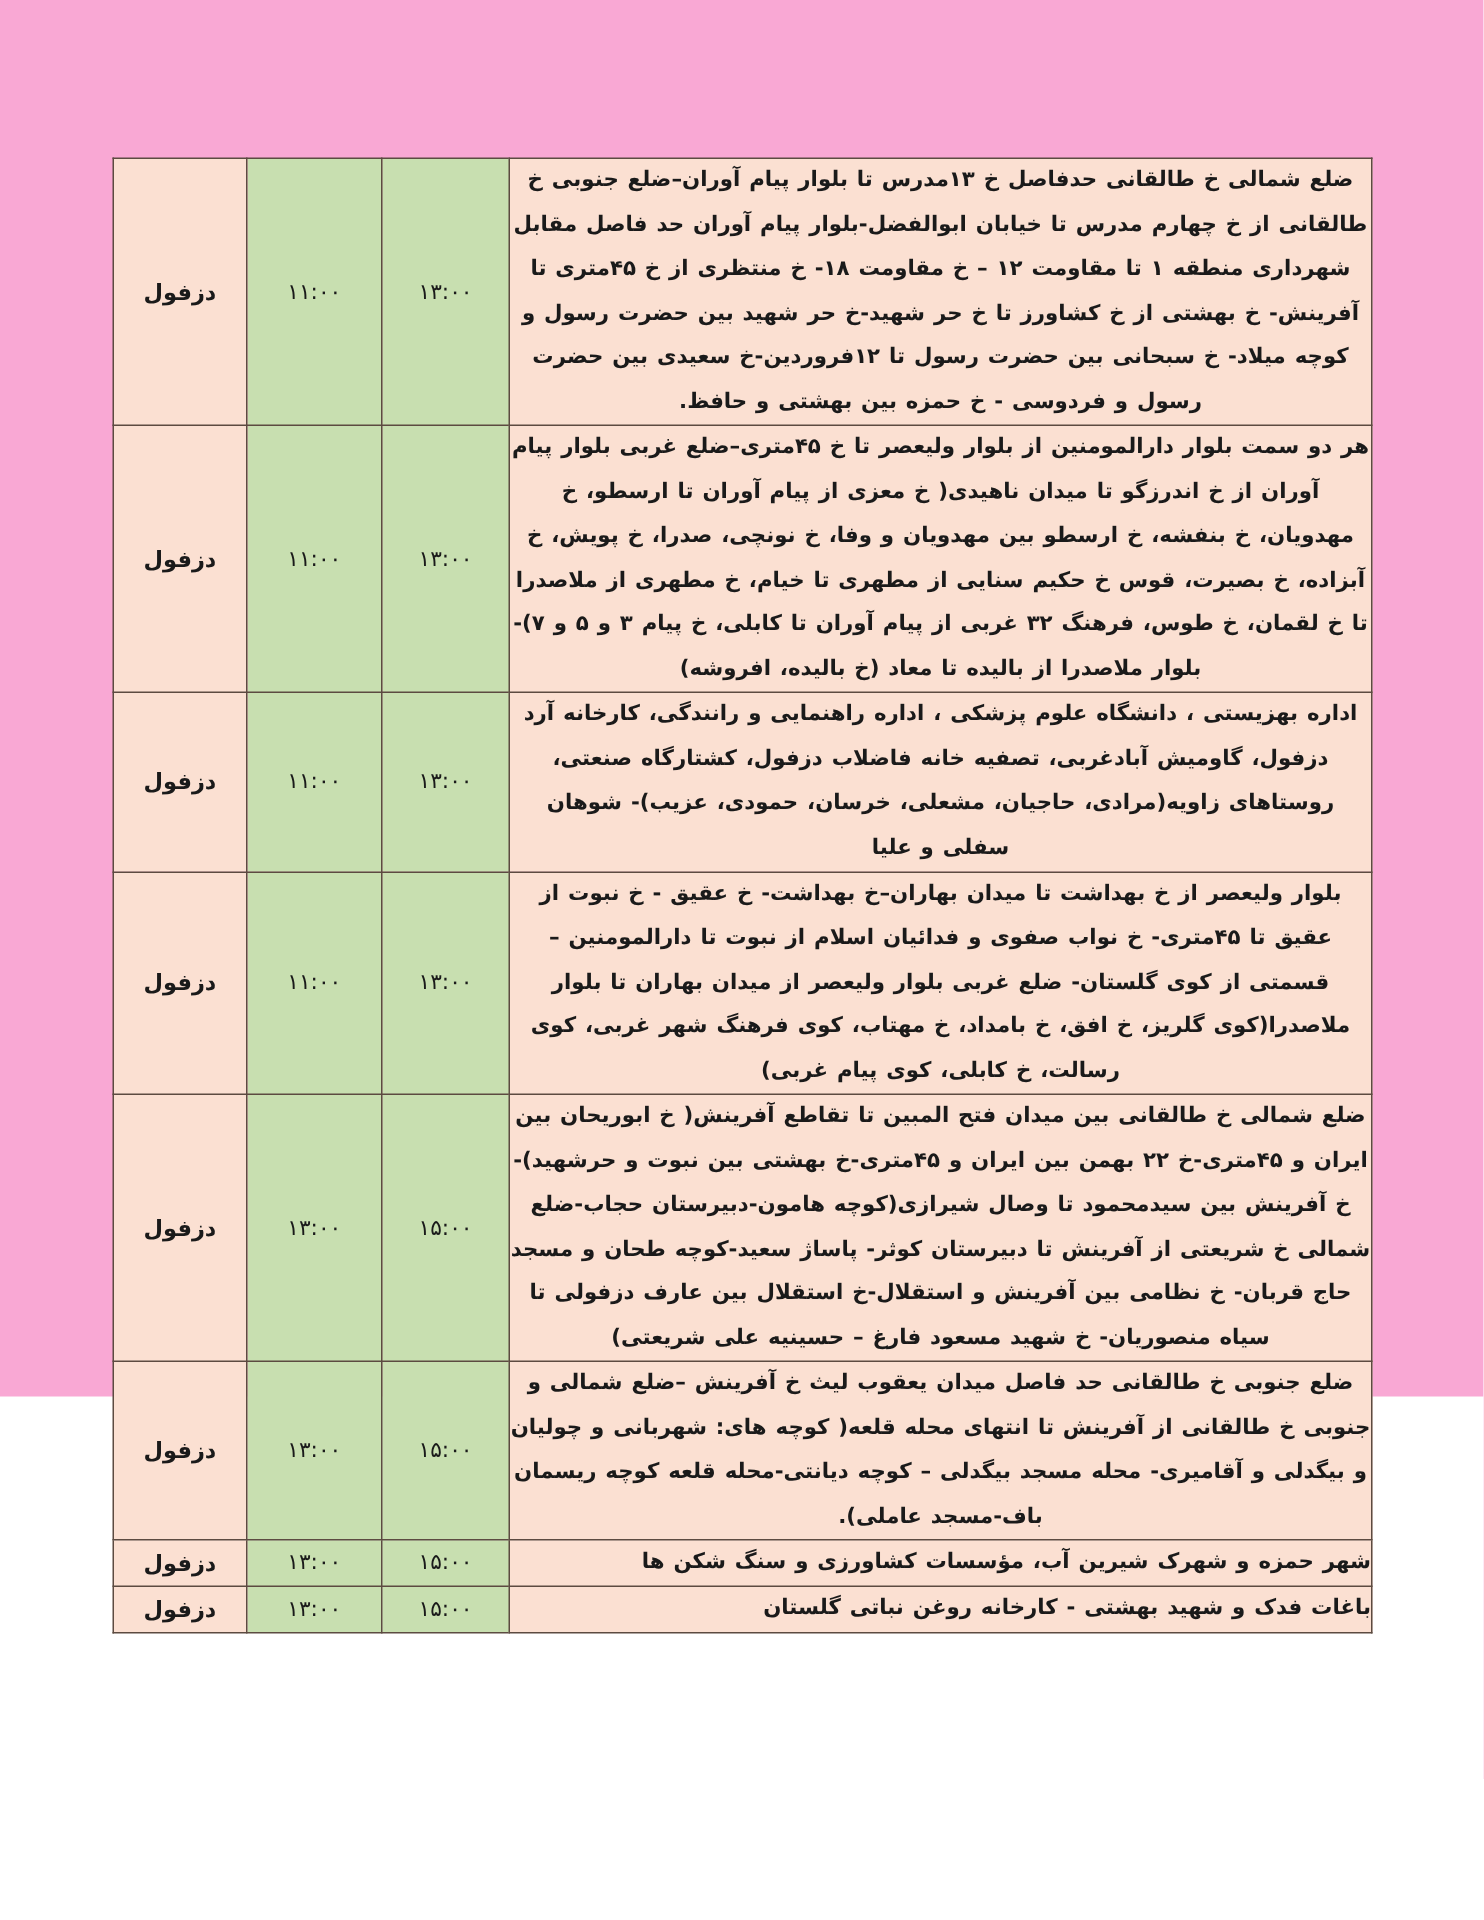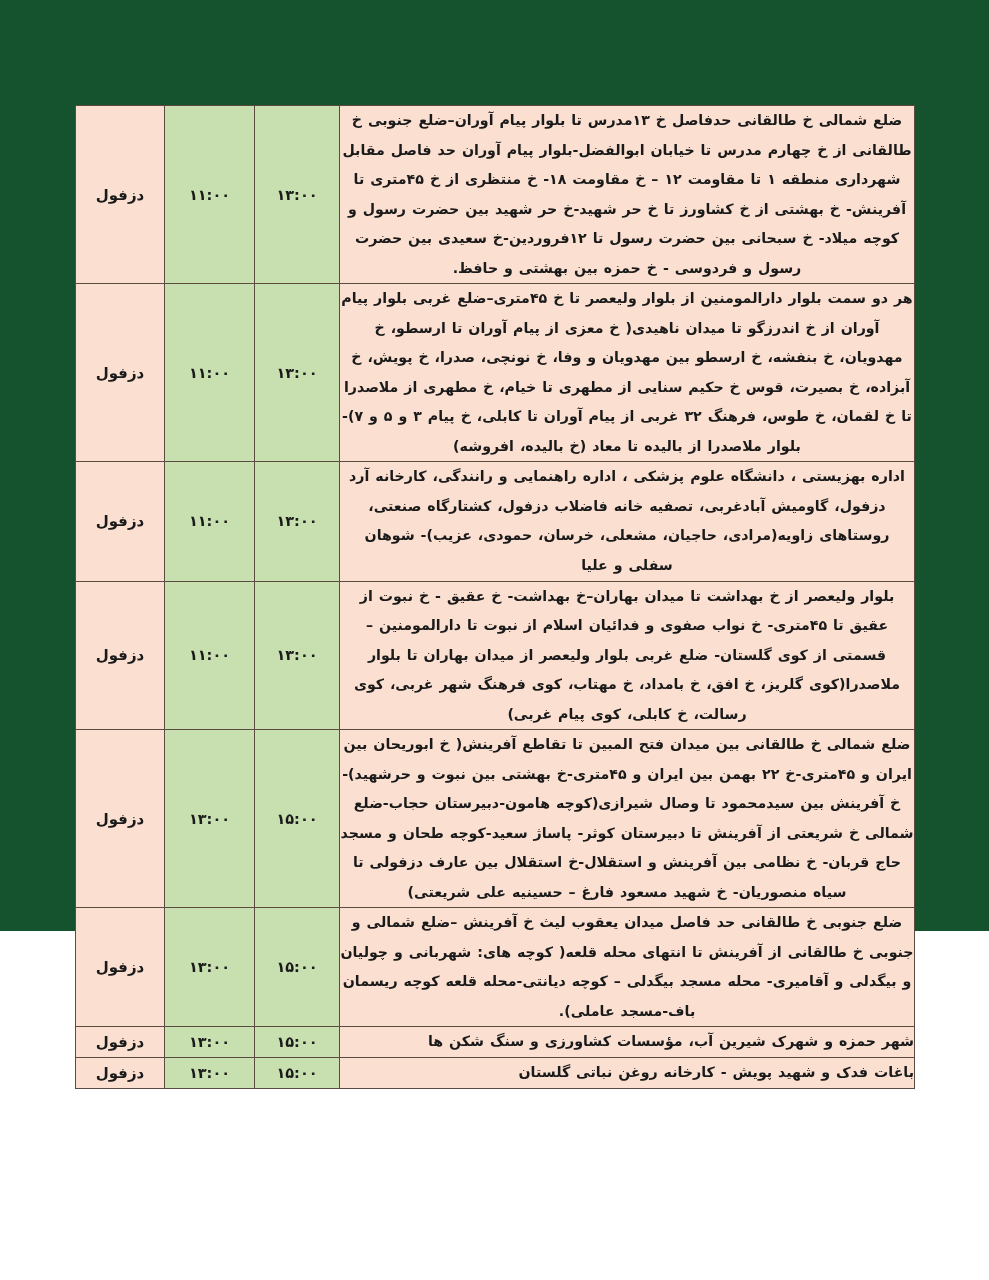--- a/index.html
+++ b/index.html
@@ -12,21 +12,21 @@
     width: 989px;
     height: 1280px;
     font-family: "DejaVu Sans", "Liberation Sans", sans-serif;
     -webkit-font-smoothing: antialiased;
   }
 
   #sheet {
     position: relative;
     width: 989px;
     height: 931px;
-    background: #14532d;
+    background: #f9a8d4;
     box-sizing: border-box;
   }
 
   #outage-table {
     position: absolute;
     left: 75px;
     top: 105px;
     width: 839px;
     border-collapse: collapse;
     table-layout: fixed;
@@ -54,21 +54,21 @@
     padding: 9px 13px 10px 13px;
     font-weight: 600;
     letter-spacing: 0;
     word-spacing: 1px;
   }
 
   td.cell-time {
     background: #c8dfb0;
     color: #1a1a1a;
     font-size: 14.5px;
-    font-weight: 700;
+    font-weight: 400;
     text-align: center;
     vertical-align: top;
     padding-top: 14px;
     white-space: nowrap;
   }
 
   td.cell-city {
     background: #fbe0d2;
     color: #1a1a1a;
     font-size: 15px;
@@ -151,21 +151,21 @@
       </tr>
 
       <tr class="row-short">
         <td class="cell-desc">شهر حمزه و شهرک شیرین آب، مؤسسات کشاورزی و سنگ شکن ها</td>
         <td class="cell-time">۱۵:۰۰</td>
         <td class="cell-time">۱۳:۰۰</td>
         <td class="cell-city">دزفول</td>
       </tr>
 
       <tr class="row-short">
-        <td class="cell-desc">باغات فدک و شهید پویش - کارخانه روغن نباتی گلستان</td>
+        <td class="cell-desc">باغات فدک و شهید بهشتی - کارخانه روغن نباتی گلستان</td>
         <td class="cell-time">۱۵:۰۰</td>
         <td class="cell-time">۱۳:۰۰</td>
         <td class="cell-city">دزفول</td>
       </tr>
 
     </tbody>
   </table>
 
 </div>
 

